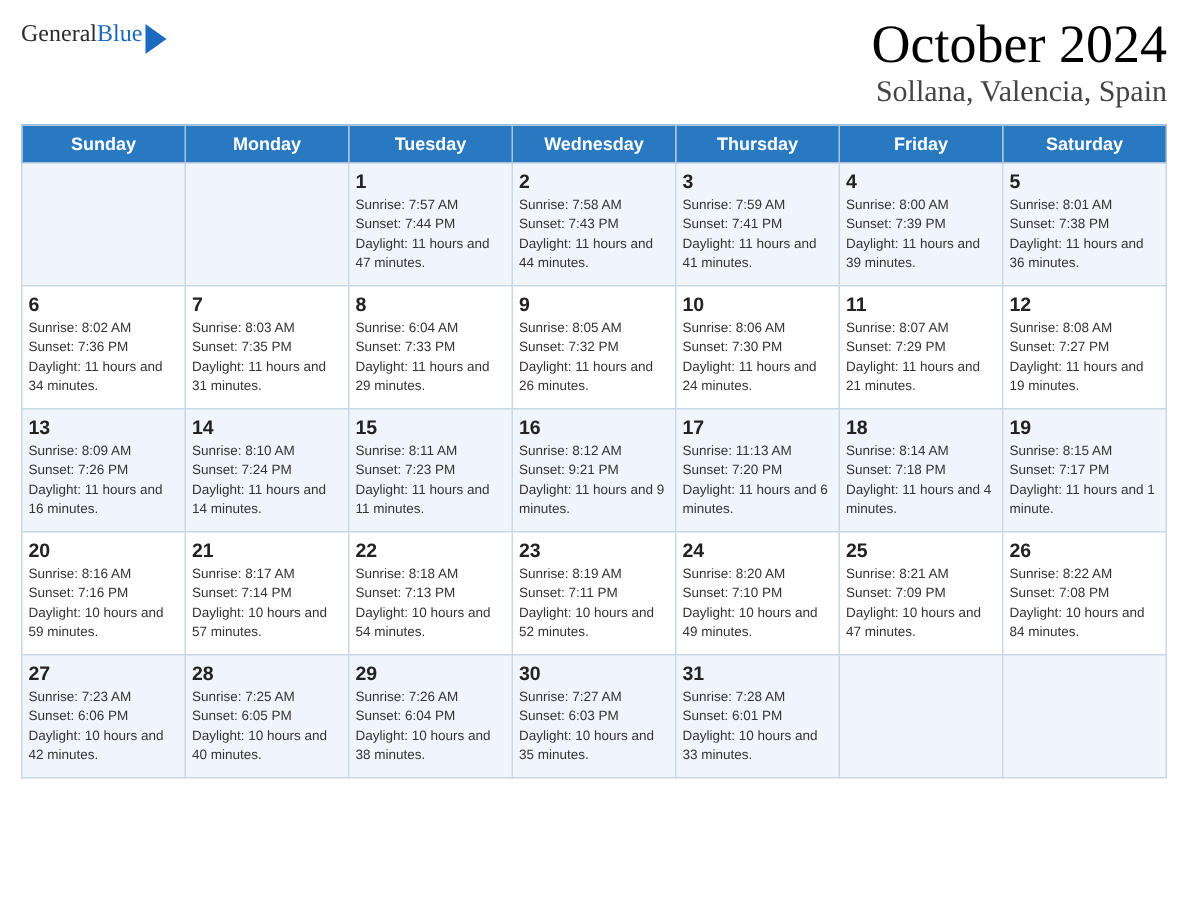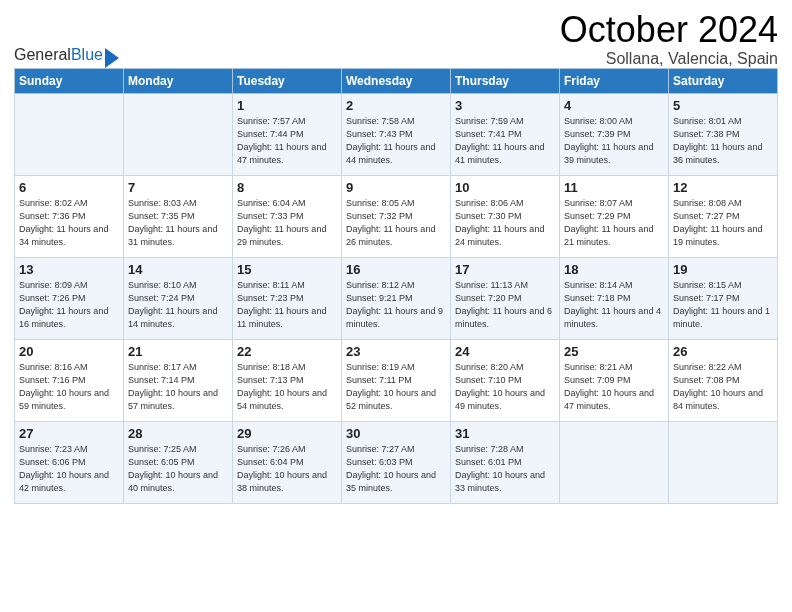--- a/index.html
+++ b/index.html
@@ -11,22 +11,23 @@
     }
     .page {
       width: 792px;
       min-height: 612px;
       background: #fff;
       padding: 10px 14px 10px 14px;
     }
     .header {
       display: flex;
       justify-content: space-between;
-      align-items: flex-end;
-      margin-bottom: 0;
+      align-items: flex-start;
+      margin-bottom: 10px;
+      font-family: Liberation Serif, serif;
     }
     .logo {
       display: flex;
       align-items: flex-start;
       padding-top: 4px;
     }
     .logo-general { color: #2c2c2c; }
     .logo-blue { color: #1a6bbf; }
     .logo-arrow {
       width: 0;
@@ -40,35 +41,35 @@
     .title-block {
       text-align: right;
     }
     .month-title {
       font-size: 36px;
       font-weight: 300;
       color: #000000;
       line-height: 1.1;
     }
     .location {
-      font-size: 16px;
+      font-size: 20px;
       color: #444;
     }
     table {
       width: 100%;
       border-collapse: collapse;
       table-layout: fixed;
     }
     thead tr th {
       background-color: #2979c0;
       color: #fff;
       font-size: 12px;
       font-weight: bold;
       padding: 5px 4px;
-      text-align: left;
+      text-align: center;
       border: 1px solid #aac4e0;
     }
     tbody tr td {
       border: 1px solid #c8d8e8;
       vertical-align: top;
       padding: 4px 4px;
       font-size: 9.5px;
       color: #222;
       background: #fff;
       height: 82px;

